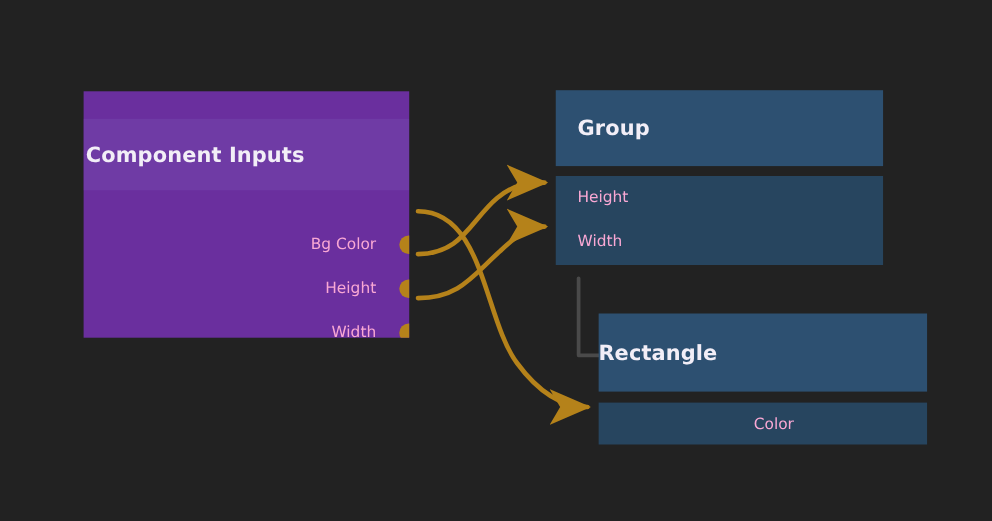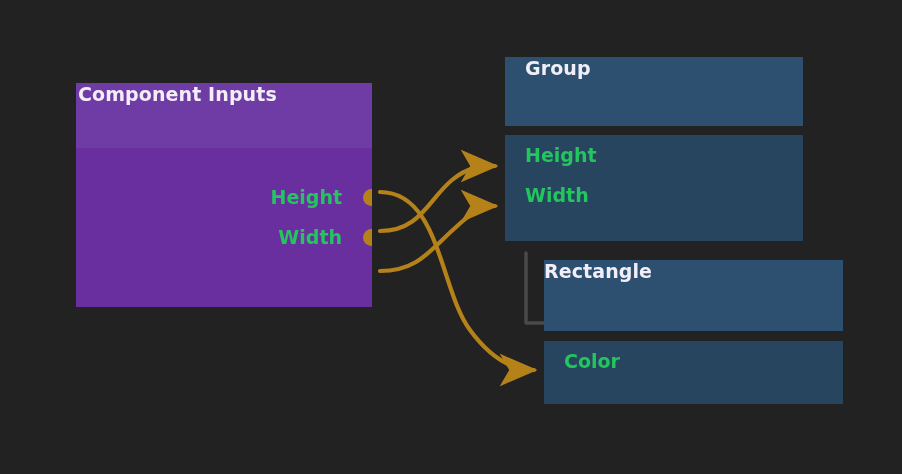--- a/index.html
+++ b/index.html
@@ -29,21 +29,23 @@
   
   .node {
     position: absolute;
     z-index: 3;
     box-sizing: border-box;
     overflow: hidden;
   }
   .node-header {
     box-sizing: border-box;
     display: flex;
+    align-items: center;
     width: 100%;
+    margin-top: 25px;
   }
   .node-title {
     font-size: 19px;
     font-weight: bold;
     color: #f2eef7;
     letter-spacing: 0.1px;
     white-space: nowrap;
   }
   .node-body {
     box-sizing: border-box;
@@ -51,25 +53,24 @@
     position: relative;
   }
   .port-row {
     position: relative;
     height: 40px;
     display: flex;
     align-items: center;
     box-sizing: border-box;
   }
   .port-label {
-    font-size: 19px;
-    color: #22c55e;
+    font-size: 14px;
+    color: #f9a8d4;
     white-space: nowrap;
     line-height: 1;
-    font-weight: bold;
   }
 
   
   #node-component-inputs {
     left: 76px;
     top: 83px;
     width: 296px;
     height: 224px;
     background: #6a2f9e;
   }
@@ -122,21 +123,21 @@
 
   #node-rectangle {
     left: 544px;
     top: 260px;
     width: 299px;
     height: 144px;
   }
   #node-rectangle .node-header { height: 71px; }
   #node-rectangle .node-body { height: 73px; }
   #node-rectangle .port-row { padding-left: 20px; }
-  #node-rectangle .port-row:first-child { margin-top: 10px; }
+  #node-rectangle .port-row:first-child { margin-top: 10px; justify-content: center; }
 </style>
 </head>
 <body>
 
 <div id="canvas">
 
   <svg id="edges" viewBox="0 0 902 474" width="902" height="474">
     <defs>
       <marker id="arrow" markerWidth="9" markerHeight="9" refX="8.2" refY="4.5" orient="auto" markerUnits="strokeWidth">
         <path d="M0,0.6 L9,4.5 L0,8.4 L2.3,4.5 Z" fill="#b5821a"></path>
@@ -151,20 +152,24 @@
 
     <path d="M 526 253 L 526 323 L 545 323" fill="none" stroke="#4a4a4a" stroke-width="3.4" stroke-linecap="round" stroke-linejoin="round"></path>
   </svg>
 
   <div class="node" id="node-component-inputs">
     <div class="node-header">
       <span class="node-title">Component Inputs</span>
     </div>
     <div class="node-body">
 
+      <div class="port-row">
+        <span class="port-label">Bg Color</span>
+        <span class="port-dot"></span>
+      </div>
 
       <div class="port-row">
         <span class="port-label">Height</span>
         <span class="port-dot"></span>
       </div>
 
       <div class="port-row">
         <span class="port-label">Width</span>
         <span class="port-dot"></span>
       </div>

